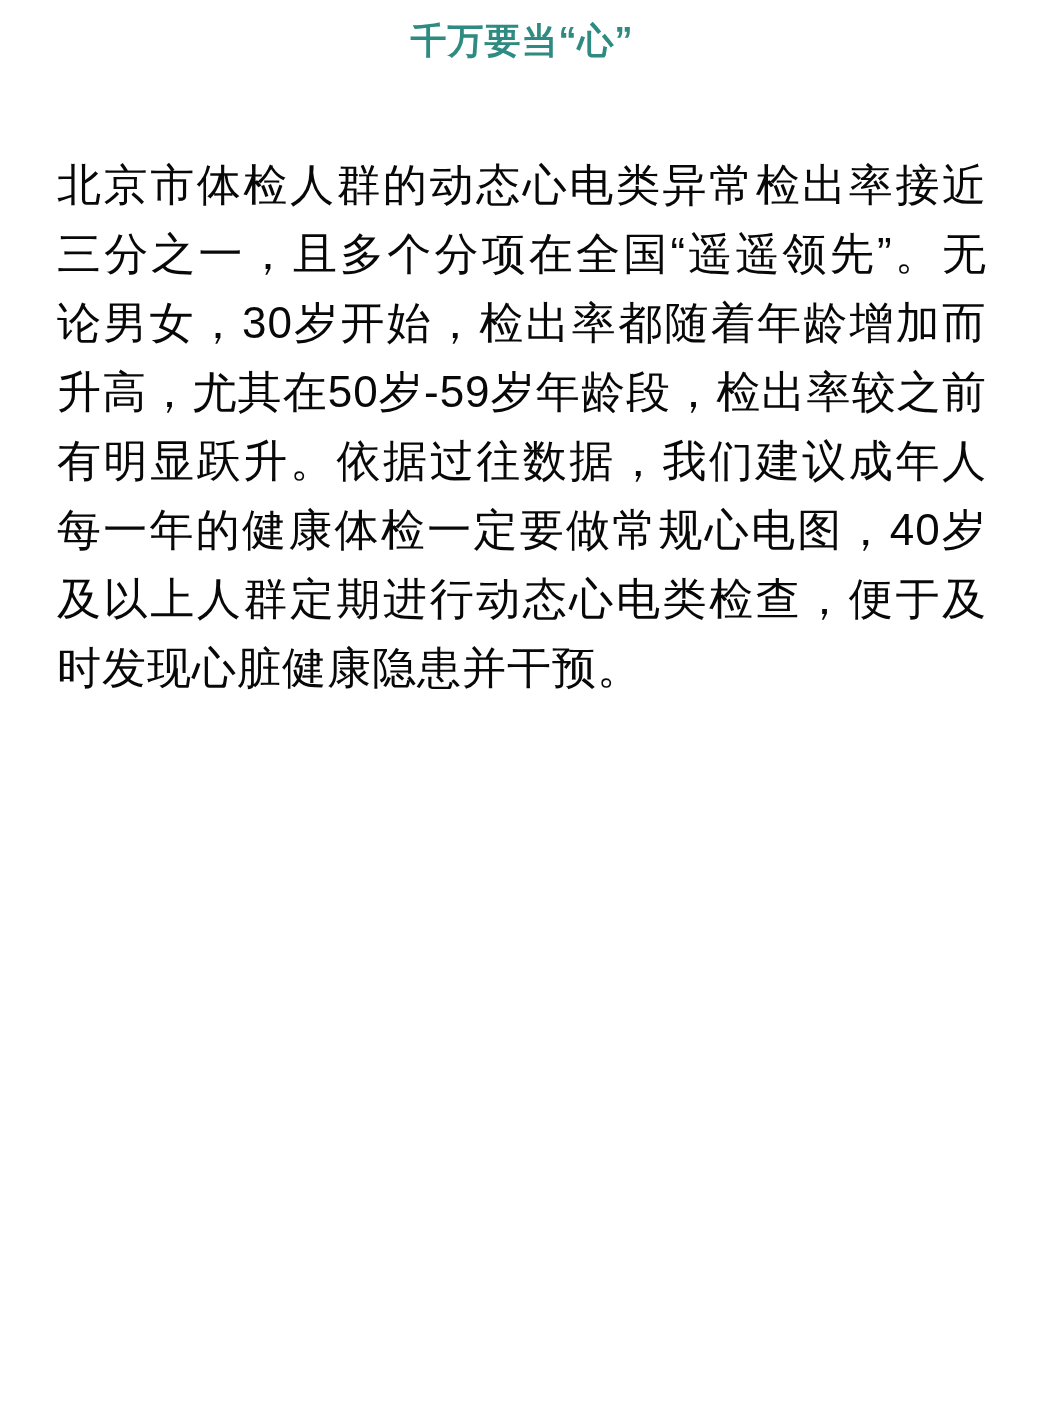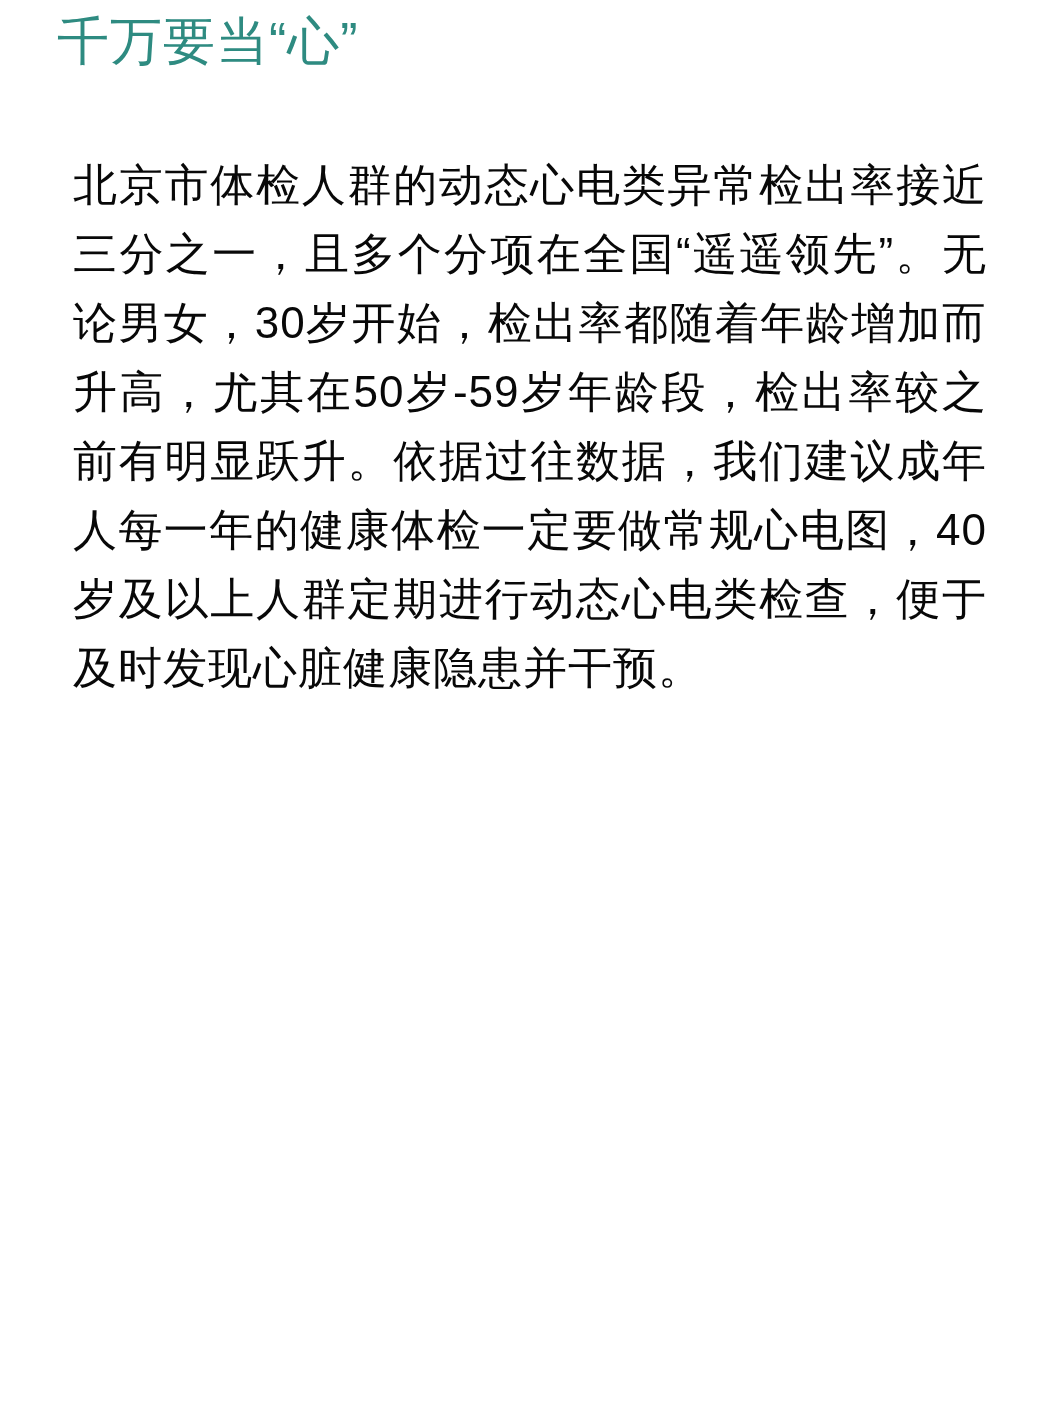--- a/index.html
+++ b/index.html
@@ -16,40 +16,41 @@
     position: relative;
     width: 1044px;
     height: 1420px;
     background: var(--bg);
     padding: 0 57px;
     overflow: hidden;
   }
   .headline {
     margin: 0 0 68px 0;
     color: var(--accent);
-    font-size: 52px;
+    font-size: 36px;
     line-height: 82px;
-    font-weight: 400;
+    font-weight: 700;
     letter-spacing: 1px;
+    text-align: center;
   }
   .headline-line {
     display: block;
     white-space: nowrap;
   }
   .para {
     margin: 0 0 69px 0;
     color: var(--text);
     font-size: 44px;
     line-height: 69px;
     font-weight: 400;
     letter-spacing: 1px;
     text-align: justify;
     text-justify: inter-ideograph;
   }
-  .para:last-child { margin-bottom: 0; margin-left: 16px; }
+  .para:last-child { margin-bottom: 0; }
 </style>
 </head>
 <body>
 
 <div class="page">
   <h1 class="headline">
     <span class="headline-line">千万要当“心”</span>
   </h1>
 
 

